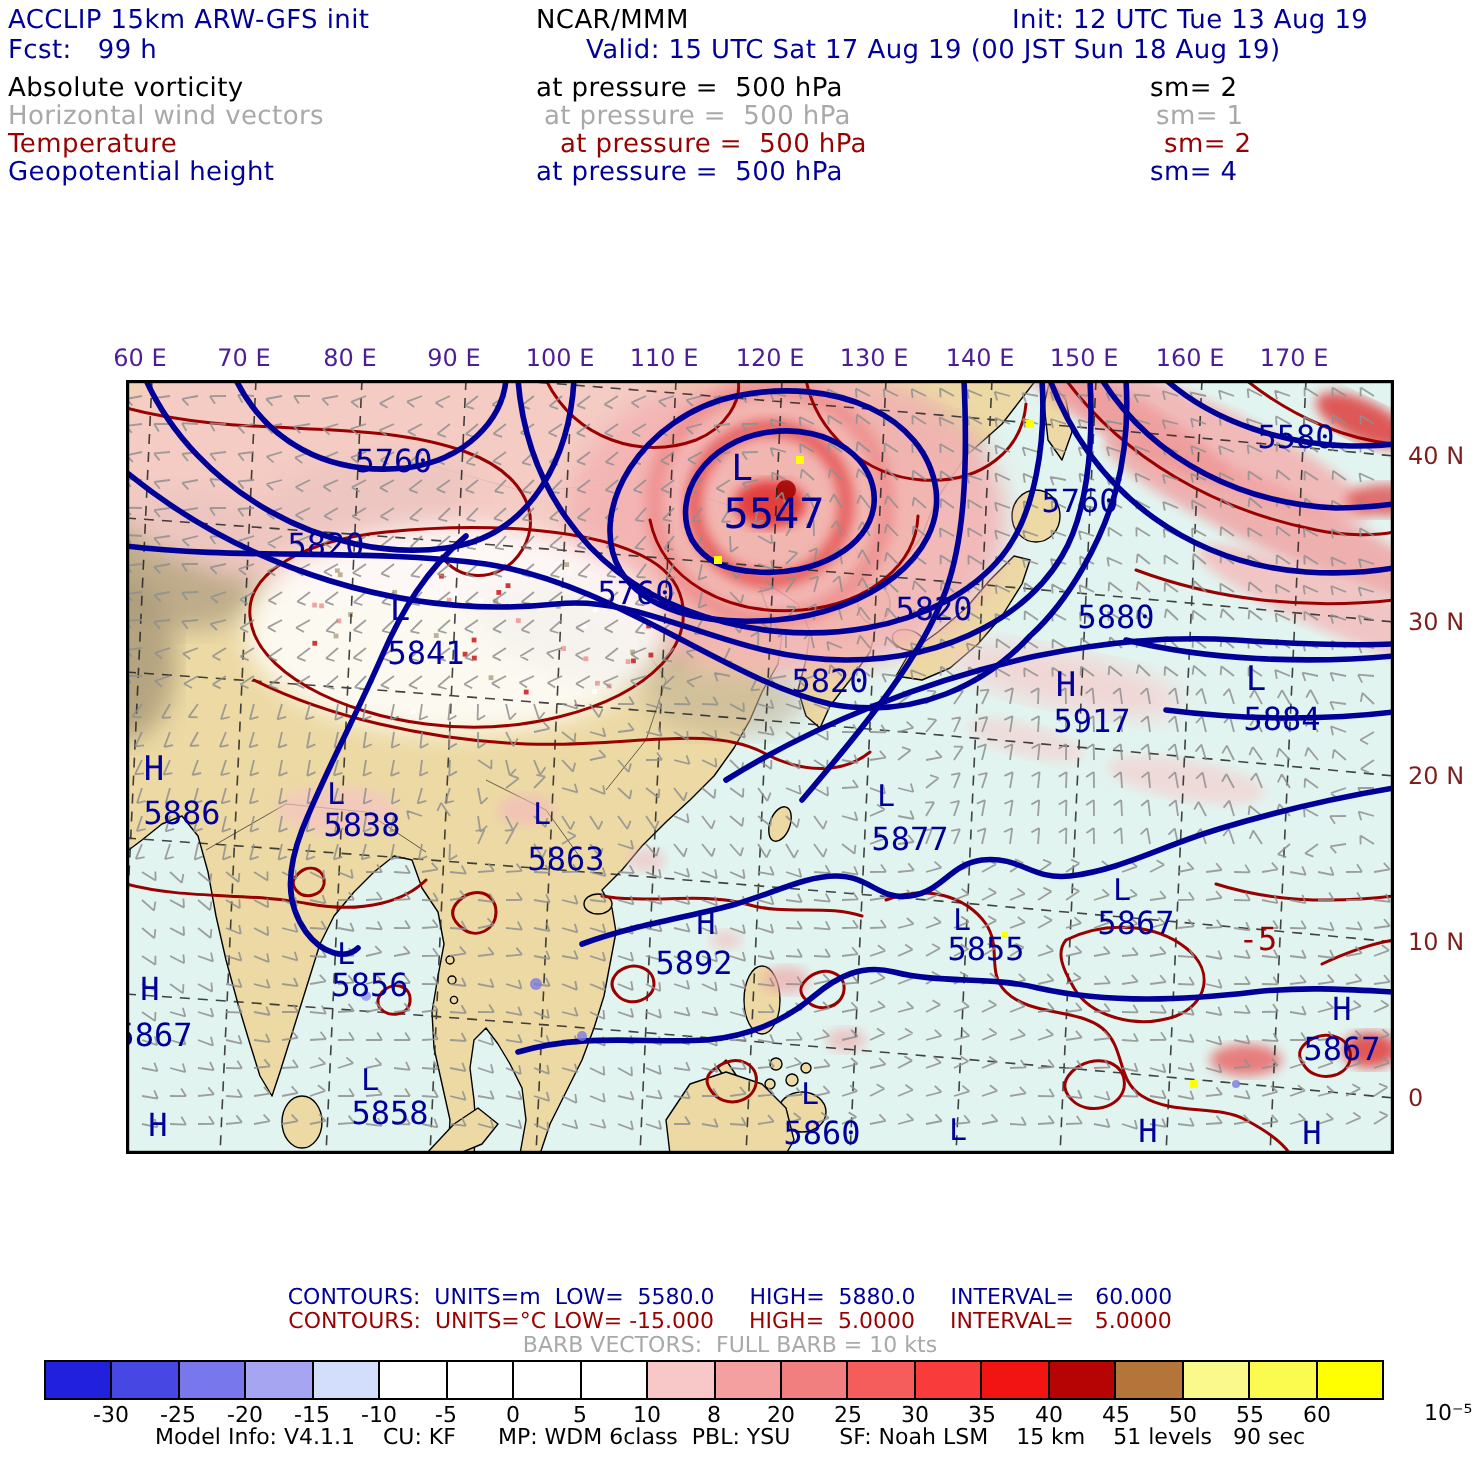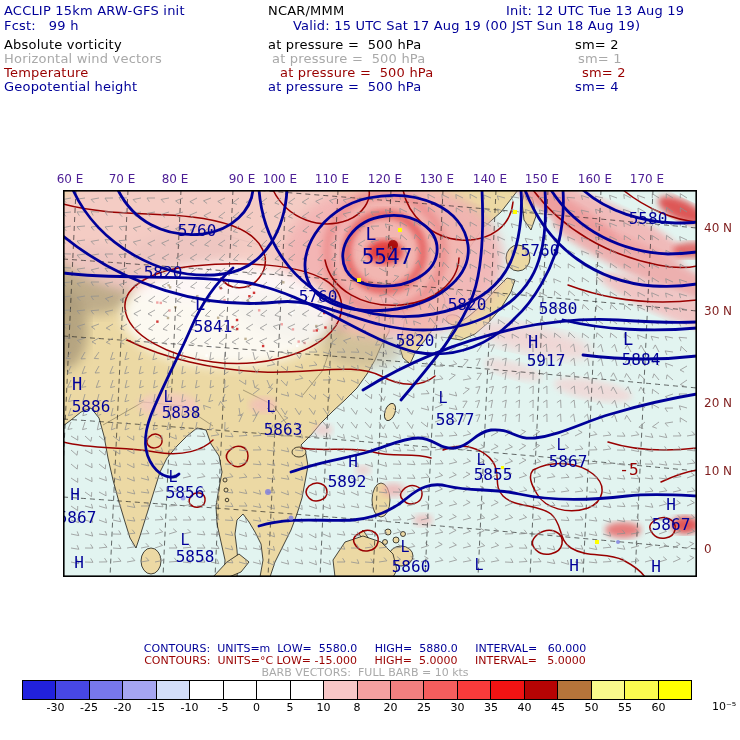--- a/index.html
+++ b/index.html
@@ -47,34 +47,34 @@
 
     <span class="hd navy" style="left:4px;top:79px">Geopotential height</span>
     <span class="hd navy" style="left:268px;top:79px">at pressure =  500 hPa</span>
     <span class="hd navy" style="left:575px;top:79px">sm= 4</span>
   </div>
 
   <div id="lon-axis">
       <span class="lon-lab" style="left: 70px;">60 E</span>
       <span class="lon-lab" style="left: 122px;">70 E</span>
       <span class="lon-lab" style="left: 175px;">80 E</span>
-      <span class="lon-lab" style="left: 227px; margin-left: 15px;">90 E</span>
+      <span class="lon-lab" style="left: 227px;">90 E</span>
       <span class="lon-lab" style="left: 280px;">100 E</span>
       <span class="lon-lab" style="left: 332px;">110 E</span>
       <span class="lon-lab" style="left: 385px;">120 E</span>
       <span class="lon-lab" style="left: 437px;">130 E</span>
       <span class="lon-lab" style="left: 490px;">140 E</span>
       <span class="lon-lab" style="left: 542px;">150 E</span>
       <span class="lon-lab" style="left: 595px;">160 E</span>
       <span class="lon-lab" style="left: 647px;">170 E</span>
     </div>
   <div id="lat-axis">
       <span class="lat-lab" style="top: 228px;">40 N</span>
       <span class="lat-lab" style="top: 311px;">30 N</span>
-      <span class="lat-lab" style="top: 388px; margin-top: 15px;">20 N</span>
+      <span class="lat-lab" style="top: 388px;">20 N</span>
       <span class="lat-lab" style="top: 471px;">10 N</span>
       <span class="lat-lab" style="top: 549px;">0</span>
     </div>
 
   <svg class="map" viewBox="0 0 634 387">
     <defs>
       <filter id="blur6">
           <feGaussianBlur stdDeviation="6"></feGaussianBlur>
         </filter>
       <filter id="blur3">
@@ -361,13 +361,14 @@
       <span style="left: 435.5px;">30</span>
       <span style="left: 469px;">35</span>
       <span style="left: 502.5px;">40</span>
       <span style="left: 536px;">45</span>
       <span style="left: 569.5px;">50</span>
       <span style="left: 603px;">55</span>
       <span style="left: 636.5px;">60</span>
     </div>
   <div class="cunit">10⁻⁵ s⁻¹</div>
 
+  <div class="leg blk" style="top:712px">Model Info: V4.1.1    CU: KF      MP: WDM 6class  PBL: YSU       SF: Noah LSM    15 km    51 levels   90 sec</div>
 </div>
 
 </body></html>

